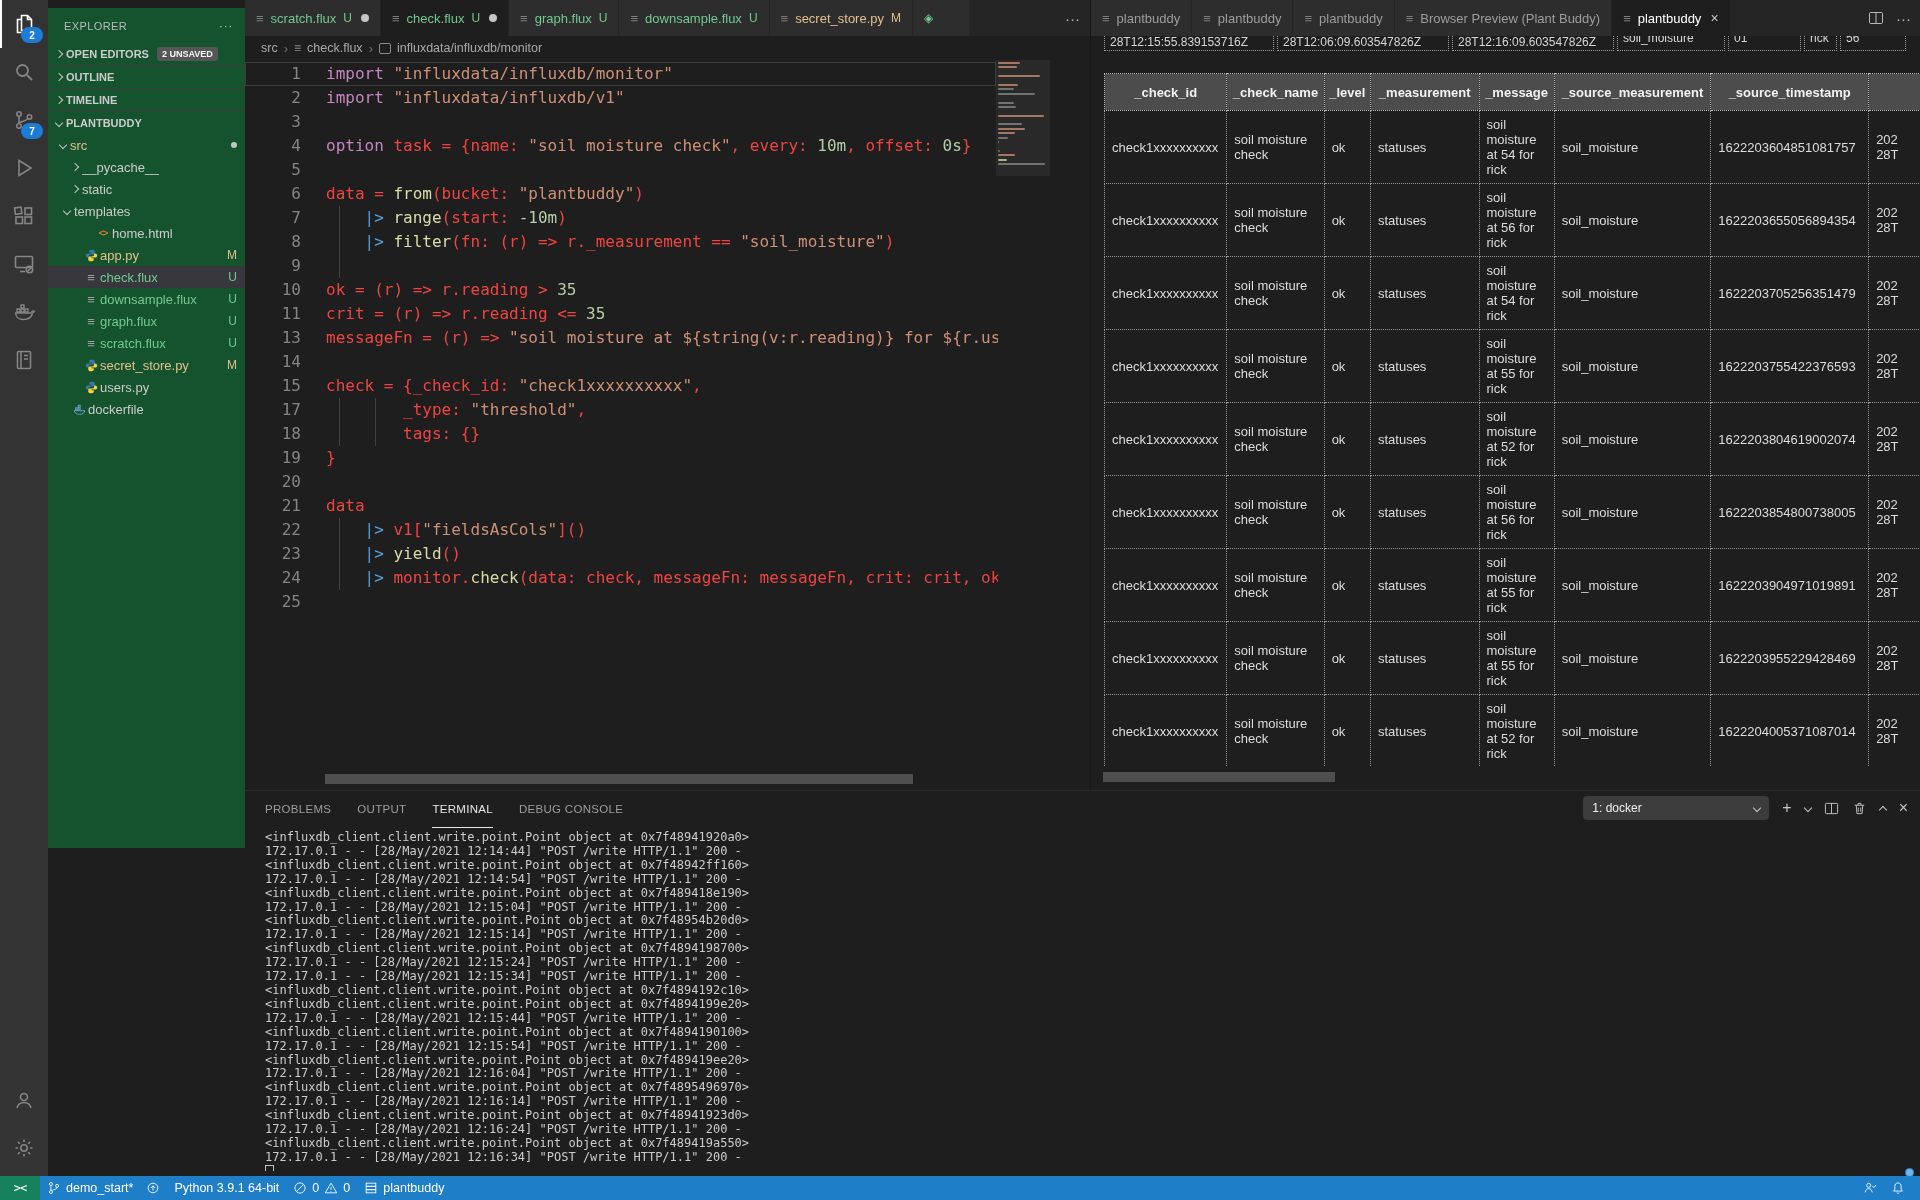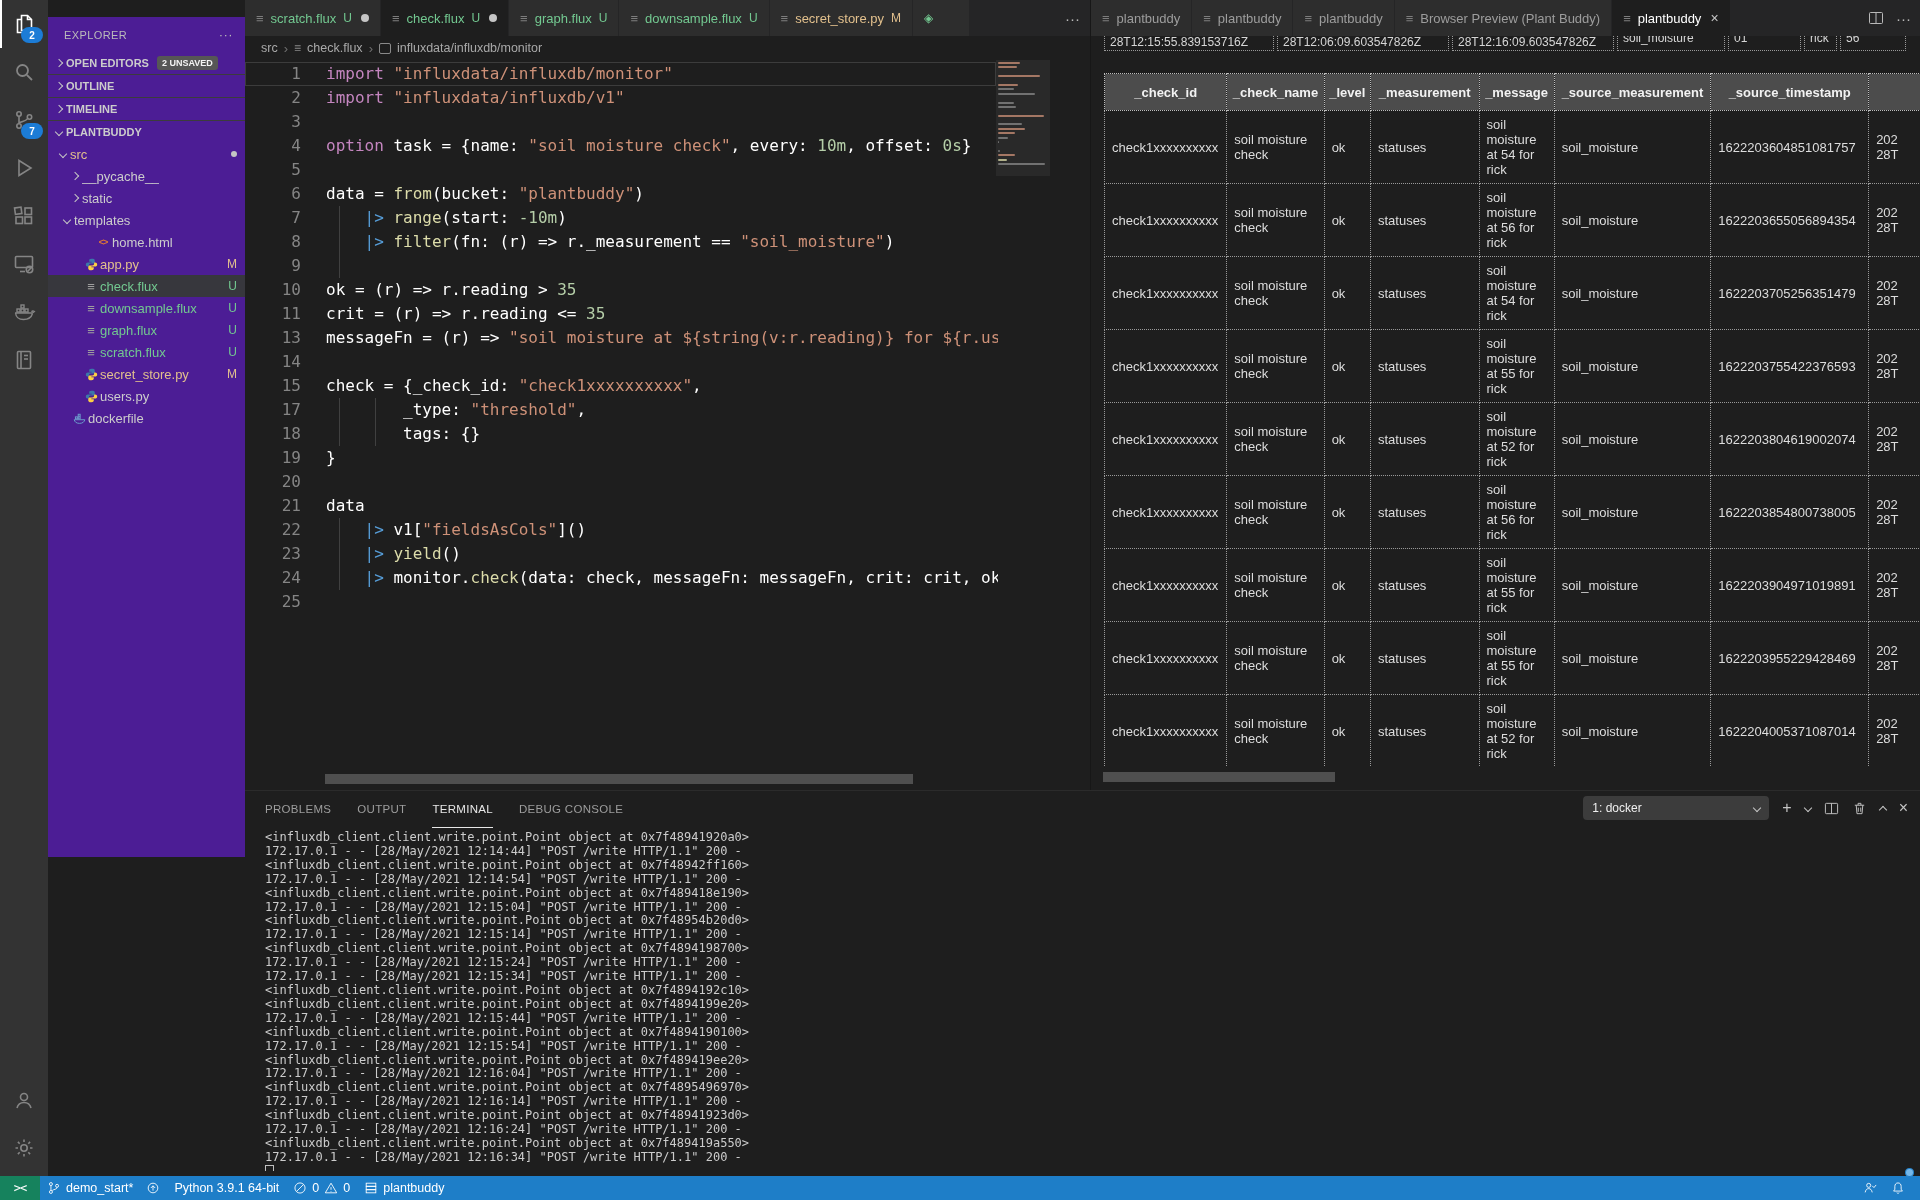--- a/index.html
+++ b/index.html
@@ -9,21 +9,21 @@
   
   #activitybar{position:absolute;left:0;top:0;width:48px;height:1176px;background:#333333;z-index:5;}
   .ab-item{position:relative;width:48px;height:48px;display:flex;align-items:center;justify-content:center;color:#858585;cursor:pointer;}
   .ab-item.active{color:#ffffff;box-shadow:inset 2px 0 0 #ffffff;}
   .ab-item svg{width:24px;height:24px;}
   .ab-badge{position:absolute;right:5px;bottom:5px;min-width:16px;height:16px;border-radius:9px;background:#1c7cd6;color:#fff;
             font-size:10px;font-weight:700;display:flex;align-items:center;justify-content:center;padding:0 3px;}
   #ab-bottom{position:absolute;bottom:4px;left:0;width:48px;}
 
   
-  #sidebar{position:absolute;left:48px;top:17px;width:197px;height:840px;background:#4c1d95;overflow:hidden;font-size:13px;}
+  #sidebar{position:absolute;left:48px;top:8px;width:197px;height:840px;background:#14532d;overflow:hidden;font-size:13px;}
   .sb-title{display:flex;align-items:center;justify-content:space-between;height:35px;padding:0 12px 0 16px;color:#bbbbbb;font-size:11px;letter-spacing:.4px;}
   .sb-section{display:flex;align-items:center;height:22px;padding:0 4px;font-size:11px;font-weight:700;color:#cccccc;border-top:1px solid #3c3c3c;cursor:pointer;}
   .sb-section .chev{margin:0 4px;}
   .badge-pill{background:#565656;color:#f3f3f3;font-size:9px;font-weight:700;border-radius:3px;padding:2px 5px;margin-left:8px;}
   .chev{display:inline-block;width:5px;height:5px;border-right:1px solid #c5c5c5;border-bottom:1px solid #c5c5c5;transform:rotate(-45deg);flex:none;}
   .chev.open{transform:rotate(45deg);}
   .tree-item{display:flex;align-items:center;height:22px;cursor:pointer;white-space:nowrap;color:#cccccc;}
   .tree-item.selected{background:#37373d;}
   .tree-item .chevbox{width:14px;display:flex;justify-content:center;flex:none;}
   .tree-item .icon{width:18px;display:flex;justify-content:center;align-items:center;flex:none;font-size:11px;}
@@ -52,21 +52,21 @@
   .bc-icon{color:#8a8a8a;font-size:12px;}
   .bc-sym{display:inline-block;width:10px;height:9px;border:1px solid #8a8a8a;border-radius:2px;}
 
   
   #code{position:absolute;left:0;top:62px;width:753px;height:604px;overflow:hidden;}
   .code-row{position:relative;height:24px;font-size:16px;line-height:24px;}
   .code-row .ln{position:absolute;left:0;width:56px;text-align:right;color:#858585;font-family:"DejaVu Sans Mono",monospace;}
   .code-row .lc{position:absolute;left:81px;white-space:pre;font-family:"DejaVu Sans Mono",monospace;}
   .guide{position:absolute;top:0;bottom:0;border-left:1px solid #404040;}
   .curline{position:absolute;left:0;right:2px;top:0;height:22px;border:1px solid #3c3c3c;}
-  .tk-kw{color:#c586c0;}.tk-str{color:#ce9178;}.tk-fn{color:#dcdcaa;text-align:center;}.tk-num{color:#b5cea8;}.tk-op{color:#569cd6;}.tk-id{color:#ffffff;}
+  .tk-kw{color:#c586c0;}.tk-str{color:#ce9178;}.tk-fn{color:#dcdcaa;text-align:center;}.tk-num{color:#b5cea8;}.tk-op{color:#569cd6;}.tk-id{color:#ef4444;}
   #minimap{position:absolute;left:753px;top:62px;width:50px;height:300px;}
   #minimap .mrow{height:2px;margin-bottom:2.4px;border-radius:1px;}
   .hscroll{position:absolute;height:10px;background:#4f4f4f;border-radius:0;}
 
   
   #strip{position:absolute;left:13px;top:36px;height:15px;display:flex;overflow:hidden;}
   .strip-cell{border:1px dotted #9a9a9a;border-top:none;height:100%;font-size:12px;color:#d6d6d6;display:flex;align-items:flex-end;padding:0 5px 1px 5px;box-sizing:border-box;overflow:hidden;white-space:nowrap;margin-right:3px;}
   .strip-cell.cut span{margin-bottom:4px;}
   #tablewrap{position:absolute;left:13px;top:73px;right:0;bottom:24px;overflow:hidden;}
   #datatable{border-collapse:collapse;table-layout:fixed;}

